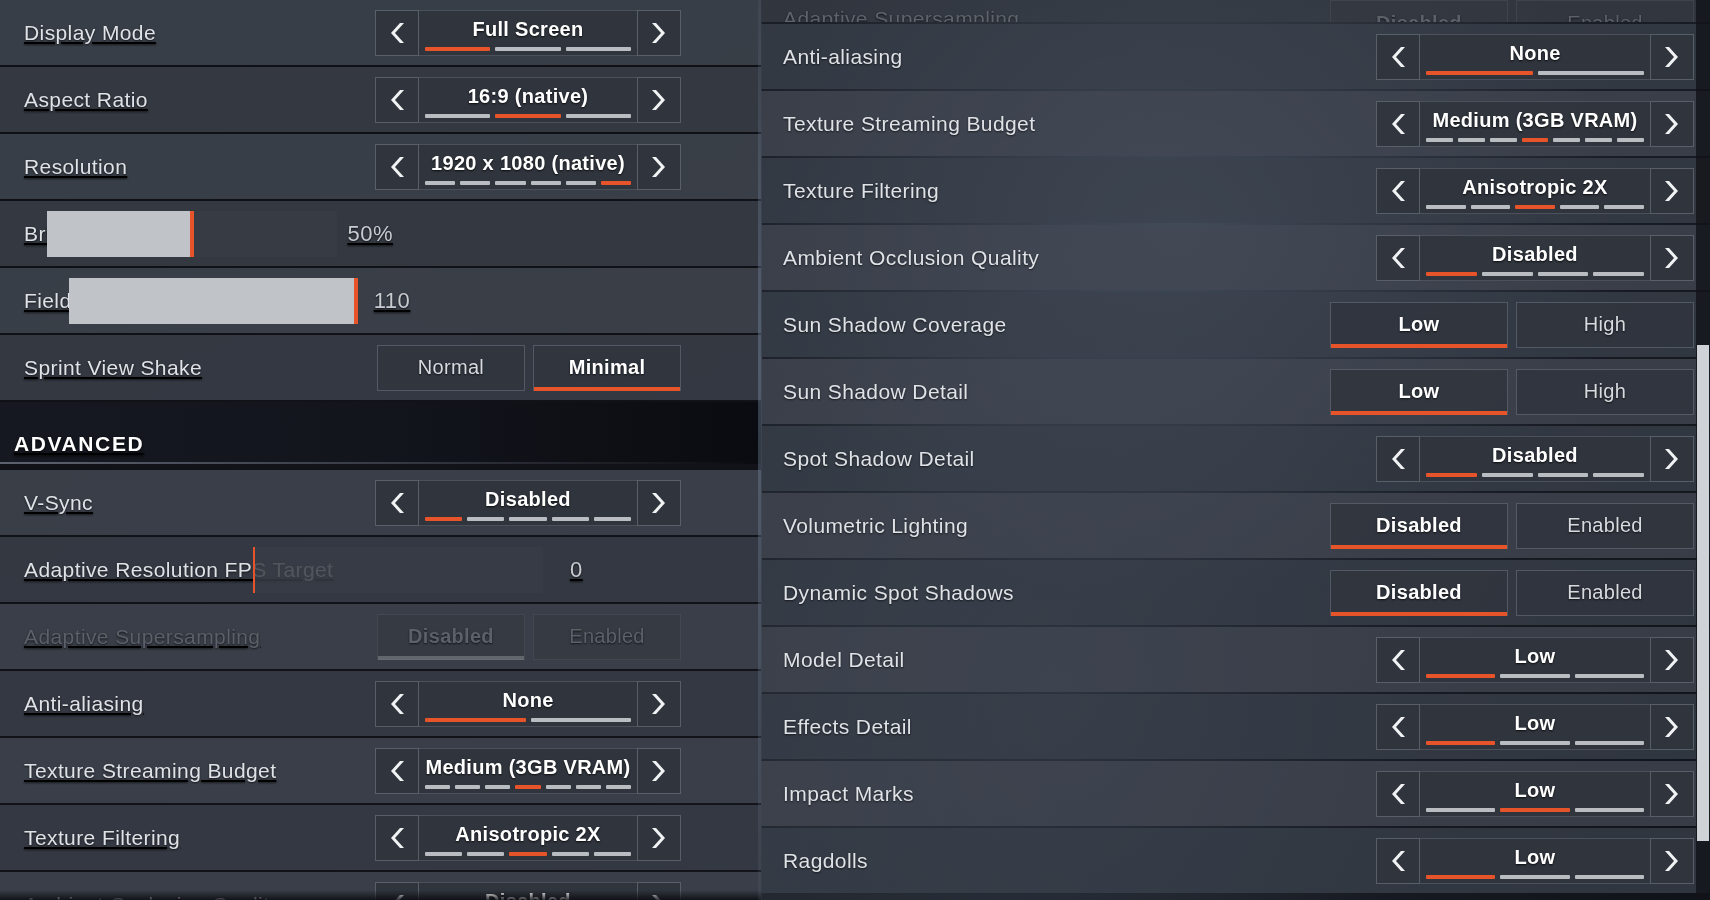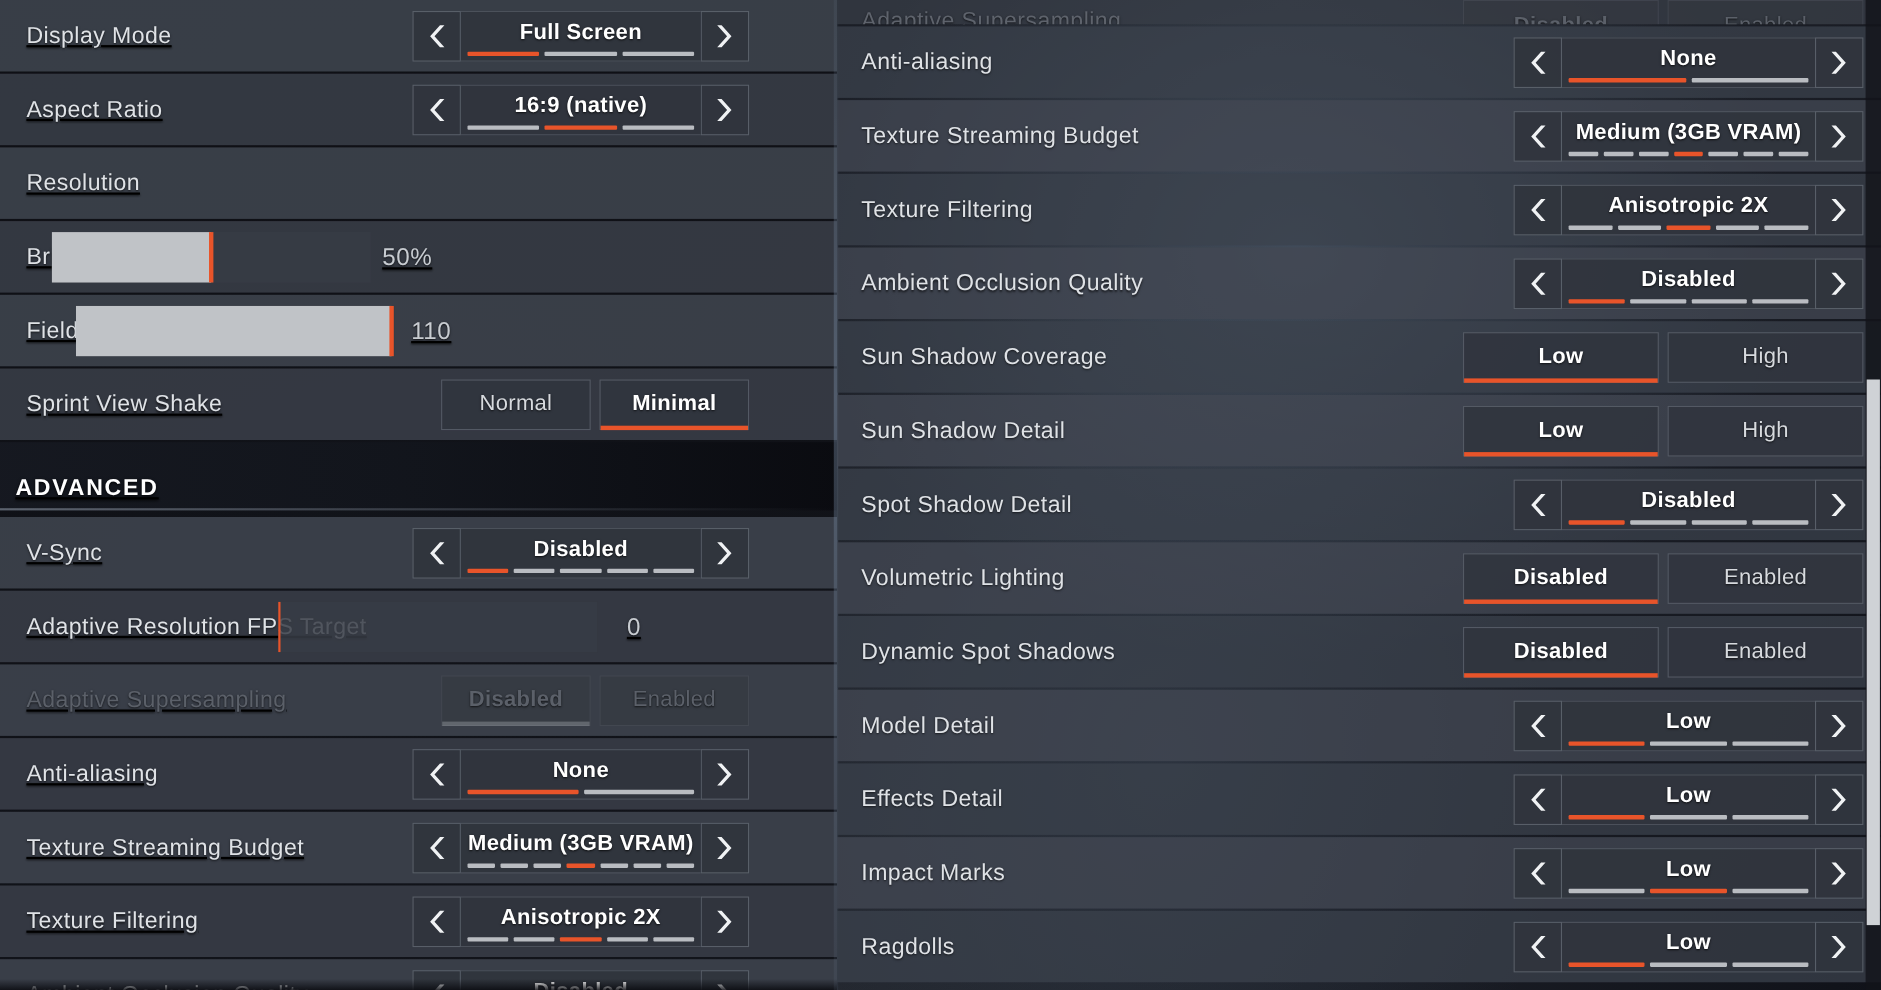--- a/index.html
+++ b/index.html
@@ -147,21 +147,21 @@
   .seg.on { background: #e8542a; }
 
   
   .toggle-group {
     display: flex;
     gap: 8px;
     align-items: center;
   }
   .toggle-btn {
     position: relative;
-    width: 136px;
+    width: 148px;
     height: 46px;
     background: rgba(48,52,61,0.88);
     border: 1px solid rgba(138,146,158,0.40);
     display: flex;
     align-items: center;
     justify-content: center;
   }
   .panel-right .toggle-btn { width: 178px; }
   .toggle-btn .tlabel {
     color: #d7dade;
@@ -339,20 +339,43 @@
             </div>
             <div class="arrow-btn">
               <svg width="28" height="28" viewBox="0 0 28 28">
                 <path class="chev" d="M11 4 L20 14 L11 24 L7 24 L16 14 L7 4 Z"></path>
               </svg>
             </div>
           </div>
         </div>
         <div class="row">
           <div class="label">Resolution</div>
+          <div class="controls">
+            <div class="arrow-btn">
+              <svg width="28" height="28" viewBox="0 0 28 28">
+                <path class="chev" d="M17 4 L8 14 L17 24 L21 24 L12 14 L21 4 Z"></path>
+              </svg>
+            </div>
+            <div class="value-box">
+              <div class="value-text">1920 x 1080 (native)</div>
+              <div class="segbar">
+                <div class="seg"></div>
+                <div class="seg"></div>
+                <div class="seg"></div>
+                <div class="seg"></div>
+                <div class="seg"></div>
+                <div class="seg on"></div>
+              </div>
+            </div>
+            <div class="arrow-btn">
+              <svg width="28" height="28" viewBox="0 0 28 28">
+                <path class="chev" d="M11 4 L20 14 L11 24 L7 24 L16 14 L7 4 Z"></path>
+              </svg>
+            </div>
+          </div>
         </div>
         <div class="row alt">
           <div class="label">Brightness</div>
           <div class="controls slider-wrap">
             <div class="slider-track">
               <div class="slider-fill" style="width:50%"></div>
               <div class="slider-knob" style="left:calc(50% - 2px)"></div>
             </div>
             <div class="slider-readout">50%</div>
           </div>

